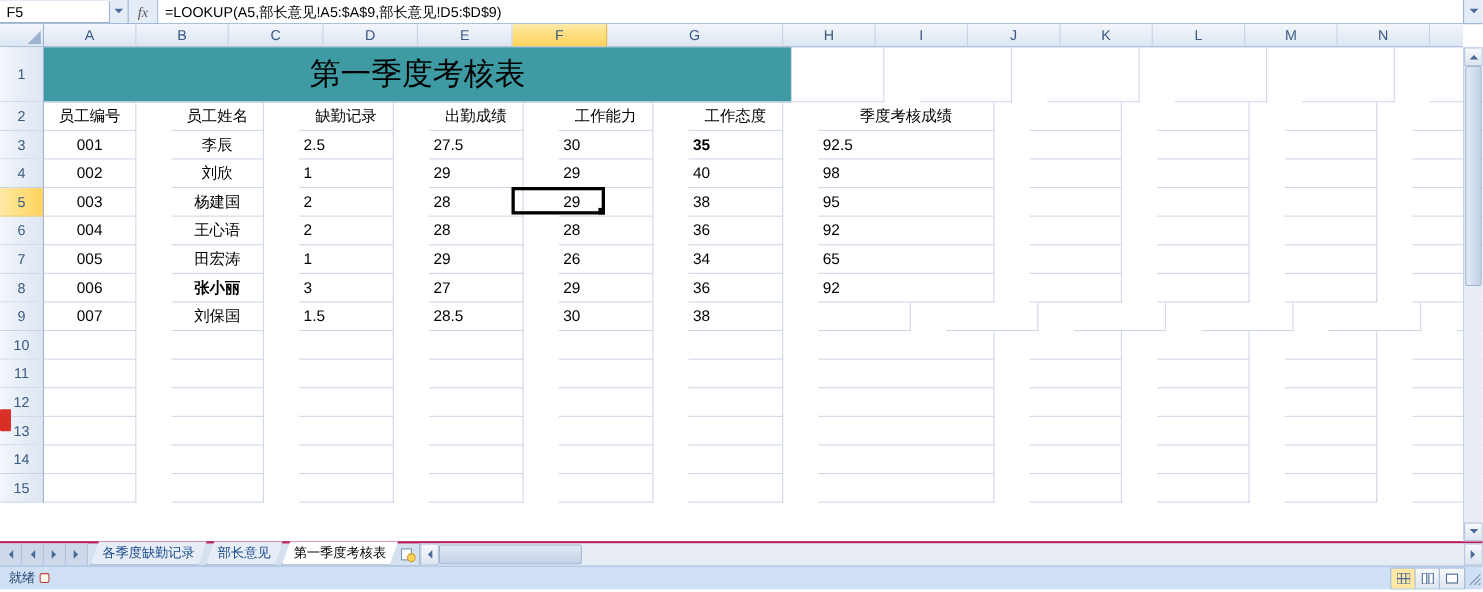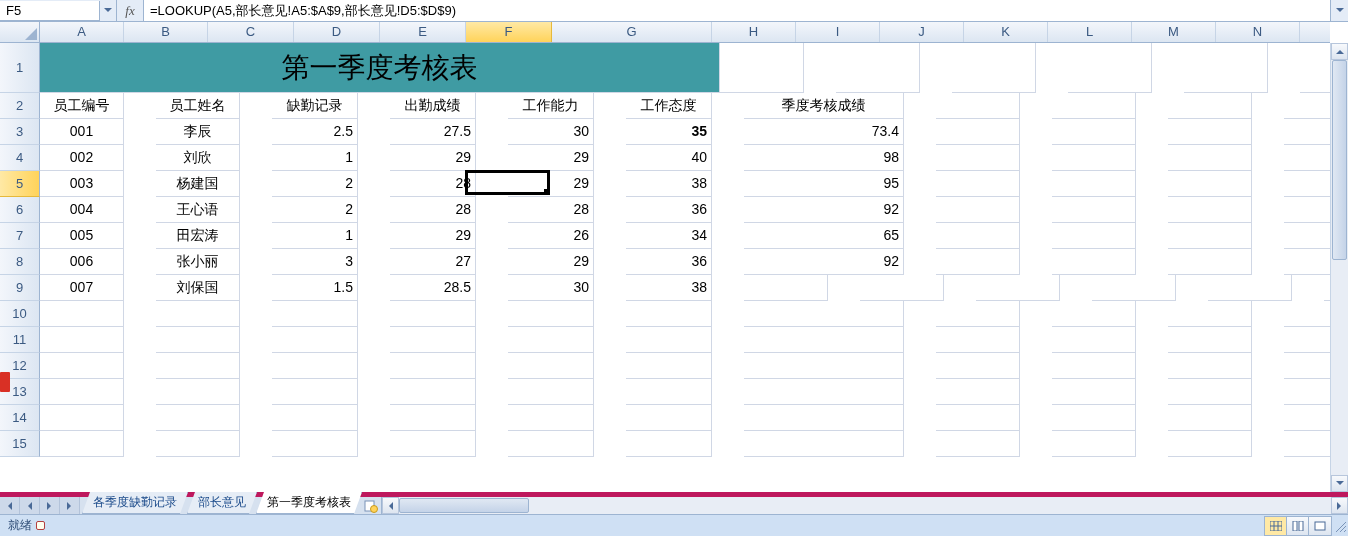--- a/index.html
+++ b/index.html
@@ -24,38 +24,38 @@
 .col-h { border-right:1px solid #c6d4e6; text-align:center; line-height:20px; font-size:13px; color:#3b5a82; }
 .col-h.active { background:linear-gradient(#ffe9a5,#ffd35a); border-right-color:#e6b93b;}
 .row-headers { position:absolute; left:0; top:21px; width:40px; }
 .row-h { height:26px; line-height:26px; text-align:center; background:linear-gradient(90deg,#f3f6fb,#dce6f2); border-bottom:1px solid #c6d4e6; border-right:1px solid #9db4d1; font-size:13px; color:#3b5a82;}
 .row-h.r1 { height:50px; line-height:50px; }
 .row-h.active { background:linear-gradient(90deg,#ffe9a5,#ffd35a); border-bottom-color:#e6b93b;}
 .cells { position:absolute; left:40px; top:21px; right:18px; bottom:0;}
 .title-cell { position:absolute; left:0; top:0; width:680px; height:50px; background:#3f9ba3; color:#000; font-size:28px; font-family:"SimSun",serif; text-align:center; line-height:50px; border-right:1px solid #d0d7e5; border-bottom:1px solid #d0d7e5;}
 .row { position:absolute; left:0; height:26px; display:flex;gap:32px;}
 .cell { border-right:1px solid #d0d7e5; border-bottom:1px solid #d0d7e5; padding:0 4px; line-height:25px; font-size:14px; white-space:nowrap; overflow:visible;}
-.al-c {text-align:center;} .al-r{text-align:right;}
+.al-c {text-align:center;} .al-r{}
 .sel-cell { position:absolute; border:3px solid #000; pointer-events:none; }
 .sel-handle { position:absolute; width:6px; height:6px; background:#000; right:-3px; bottom:-3px;}
 .red-tab-mark{position:absolute; left:0; top:350px; width:10px; height:20px; background:#d93025; border-radius:1px;}
 
 
 .vscroll{position:absolute; right:0; top:21px; bottom:0; width:18px; background:#e8edf5; border-left:1px solid #c6d4e6;}
 .vscroll .btn{height:17px;background:linear-gradient(#f7f9fc,#dde5f0);border:1px solid #b7c6dc;display:flex;align-items:center;justify-content:center;}
 .vscroll .track{position:absolute;top:17px;bottom:17px;left:0;right:0;}
 .vscroll .thumb{position:absolute;left:1px;right:1px;top:0;height:200px;background:linear-gradient(90deg,#e0e8f3,#c4d3e8);border:1px solid #9db4d1;border-radius:2px;}
 .vscroll .btn.dn{position:absolute;bottom:0;left:0;right:0;}
 .tri-up{border:4px solid transparent;border-bottom-color:#4a6a97;margin-bottom:3px;}
 .tri-dn{border:4px solid transparent;border-top-color:#4a6a97;margin-top:3px;}
 .tri-l{border:4px solid transparent;border-right-color:#4a6a97;margin-right:3px;}
 .tri-r{border:4px solid transparent;border-left-color:#4a6a97;margin-left:3px;}
 
 
-.tab-bar { display:flex; align-items:stretch; background:#d6e1ef; height:22px; border-top:5px solid #be185d;}
+.tab-bar { display:flex; align-items:stretch; background:#d6e1ef; height:22px; border-top:2px solid #be185d;}
 .tab-nav { display:flex; background:#cdd9ea; }
 .tab-nav .nb { width:20px; border-right:1px solid #b3c3da; display:flex; align-items:center; justify-content:center;}
 .tabs { display:flex; align-items:flex-end; padding-left:2px; flex:0 0 auto;}
 .tab { padding:2px 10px; font-size:12px; background:#e6edf6; border:1px solid #9db4d1; border-top:none; margin-right:-1px; color:#1a4a8a; position:relative; clip-path:polygon(8px 0,100% 0,calc(100% - 8px) 100%,0 100%);}
 .tab.active { background:#fff; color:#000; z-index:2;}
 .tab-ins { width:20px; display:flex;align-items:center;justify-content:center;}
 .hscroll { flex:1; display:flex; background:#e8edf5; border-left:1px solid #9db4d1;}
 .hscroll .btn{width:17px;background:linear-gradient(#f7f9fc,#dde5f0);border:1px solid #b7c6dc;display:flex;align-items:center;justify-content:center;}
 .hscroll .track{flex:1;position:relative;}
 .hscroll .thumb{position:absolute;top:1px;bottom:1px;left:0;width:130px;background:linear-gradient(#e0e8f3,#c4d3e8);border:1px solid #9db4d1;border-radius:2px;}
@@ -149,21 +149,21 @@
         <div class="cell" style="width: 84px;"></div>
         <div class="cell" style="width: 84px;"></div>
       </div>
       <div class="row" style="top: 76px;">
         <div class="cell al-c" style="width: 84px;">001</div>
         <div class="cell al-c" style="width: 84px;">李辰</div>
         <div class="cell al-r" style="width: 86px;">2.5</div>
         <div class="cell al-r" style="width: 86px;">27.5</div>
         <div class="cell al-r" style="width: 86px;">30</div>
         <div class="cell al-r" style="width: 86px; font-weight: bold;">35</div>
-        <div class="cell al-r" style="width: 160px;">73.4</div>
+        <div class="cell al-r" style="width: 160px;">92.5</div>
         <div class="cell" style="width: 84px;"></div>
         <div class="cell" style="width: 84px;"></div>
         <div class="cell" style="width: 84px;"></div>
         <div class="cell" style="width: 84px;"></div>
         <div class="cell" style="width: 84px;"></div>
         <div class="cell" style="width: 84px;"></div>
         <div class="cell" style="width: 84px;"></div>
       </div>
       <div class="row" style="top: 102px;">
         <div class="cell al-c" style="width: 84px;">002</div>
@@ -224,21 +224,21 @@
         <div class="cell" style="width: 84px;"></div>
         <div class="cell" style="width: 84px;"></div>
         <div class="cell" style="width: 84px;"></div>
         <div class="cell" style="width: 84px;"></div>
         <div class="cell" style="width: 84px;"></div>
         <div class="cell" style="width: 84px;"></div>
         <div class="cell" style="width: 84px;"></div>
       </div>
       <div class="row" style="top: 206px;">
         <div class="cell al-c" style="width: 84px;">006</div>
-        <div class="cell al-c" style="width: 84px;">张小丽</div>
+        <div class="cell al-c" style="width: 84px; font-weight: bold;">张小丽</div>
         <div class="cell al-r" style="width: 86px;">3</div>
         <div class="cell al-r" style="width: 86px;">27</div>
         <div class="cell al-r" style="width: 86px;">29</div>
         <div class="cell al-r" style="width: 86px;">36</div>
         <div class="cell al-r" style="width: 160px;">92</div>
         <div class="cell" style="width: 84px;"></div>
         <div class="cell" style="width: 84px;"></div>
         <div class="cell" style="width: 84px;"></div>
         <div class="cell" style="width: 84px;"></div>
         <div class="cell" style="width: 84px;"></div>

